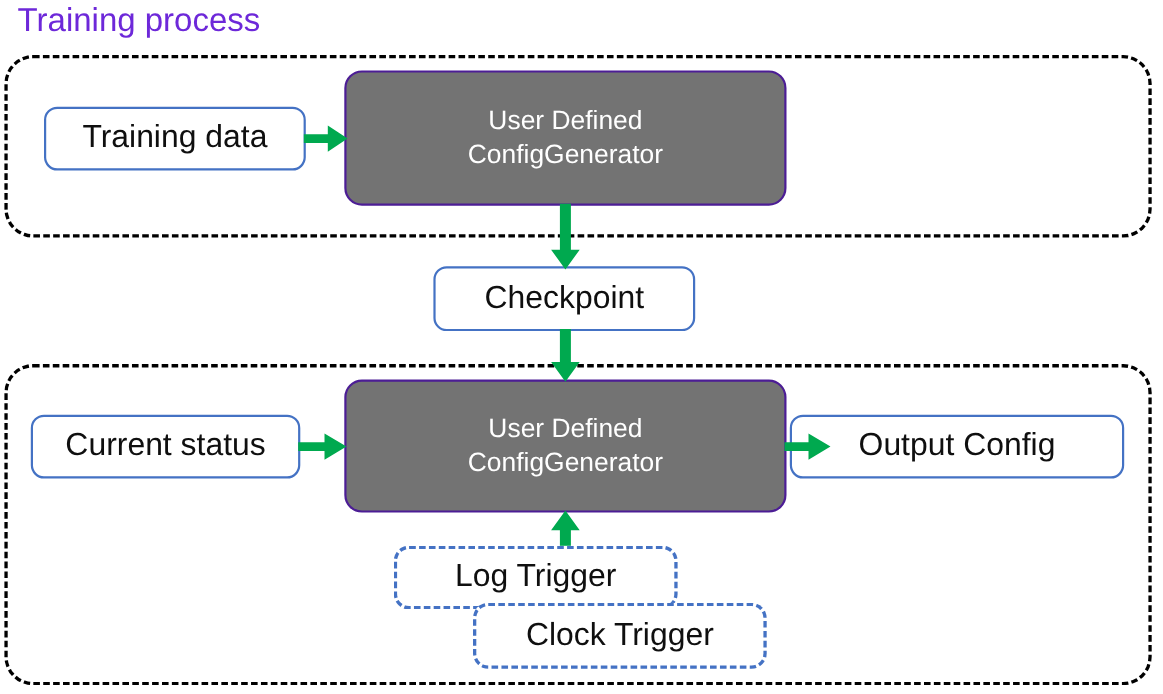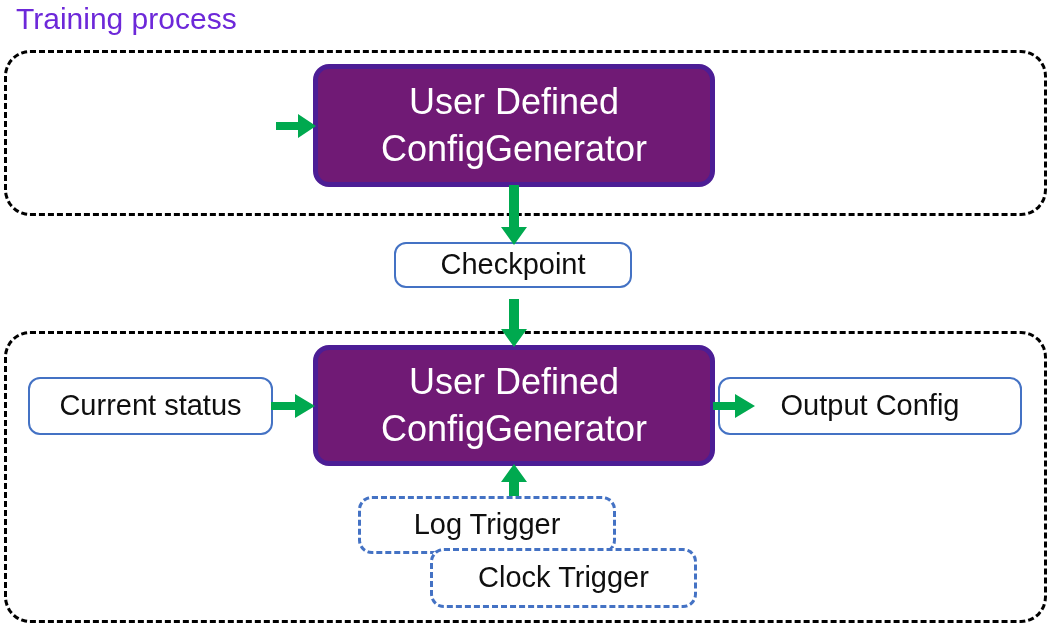--- a/index.html
+++ b/index.html
@@ -66,41 +66,41 @@
   .node-white {
     background: #ffffff;
     border: 2px solid #4472C4;
     border-radius: 12px;
     color: #0f0f0f;
     font-size: 29px;
     line-height: 1.1;
   }
 
   .node-blue {
-    background: #701a75;
-    border: 5px solid #4c1d95;
+    background: #737373;
+    border: 2px solid #4c1d95;
     border-radius: 16px;
     color: #ffffff;
-    font-size: 36px;
+    font-size: 24px;
     line-height: 1.28;
   }
 
   .node-dashed {
     background: #ffffff;
     border: 3px dashed #4472C4;
     border-radius: 14px;
     color: #0f0f0f;
     font-size: 29px;
     line-height: 1.1;
   }
 
   
   #node-training-data   { left: 40px;  top: 97px;  width: 238px; height: 58px; }
   #node-train-generator { left: 313px; top: 64px;  width: 402px; height: 123px; }
-  #node-checkpoint      { left: 394px; top: 242px; width: 238px; height: 46px; }
+  #node-checkpoint      { left: 394px; top: 242px; width: 238px; height: 59px; }
   #node-current-status  { left: 28px;  top: 377px; width: 245px; height: 58px; }
   #node-infer-generator { left: 313px; top: 345px; width: 402px; height: 121px; }
   #node-output-config   { left: 718px; top: 377px; width: 304px; height: 58px; }
   #node-log-trigger     { left: 358px; top: 496px; width: 258px; height: 58px; z-index: 3; }
   #node-clock-trigger   { left: 430px; top: 548px; width: 267px; height: 60px; z-index: 4; }
 
   
   .arrow {
     position: absolute;
     z-index: 2;
@@ -116,20 +116,21 @@
 </style>
 </head>
 <body>
 
 <div id="canvas">
 
   <div class="section-title" id="training-title">Training process</div>
 
   <div class="process-container" id="training-container"></div>
 
+  <div class="node node-white" id="node-training-data">Training data</div>
 
   <div class="node node-blue" id="node-train-generator">User Defined
 ConfigGenerator</div>
 
   <div class="arrow" id="arrow-training-data-to-generator">
     <svg width="42" height="30" viewBox="0 0 42 30">
       <path d="M0 11 H22 V3 L40 15 L22 27 V19 H0 Z" fill="#00A94F"></path>
     </svg>
   </div>
 

